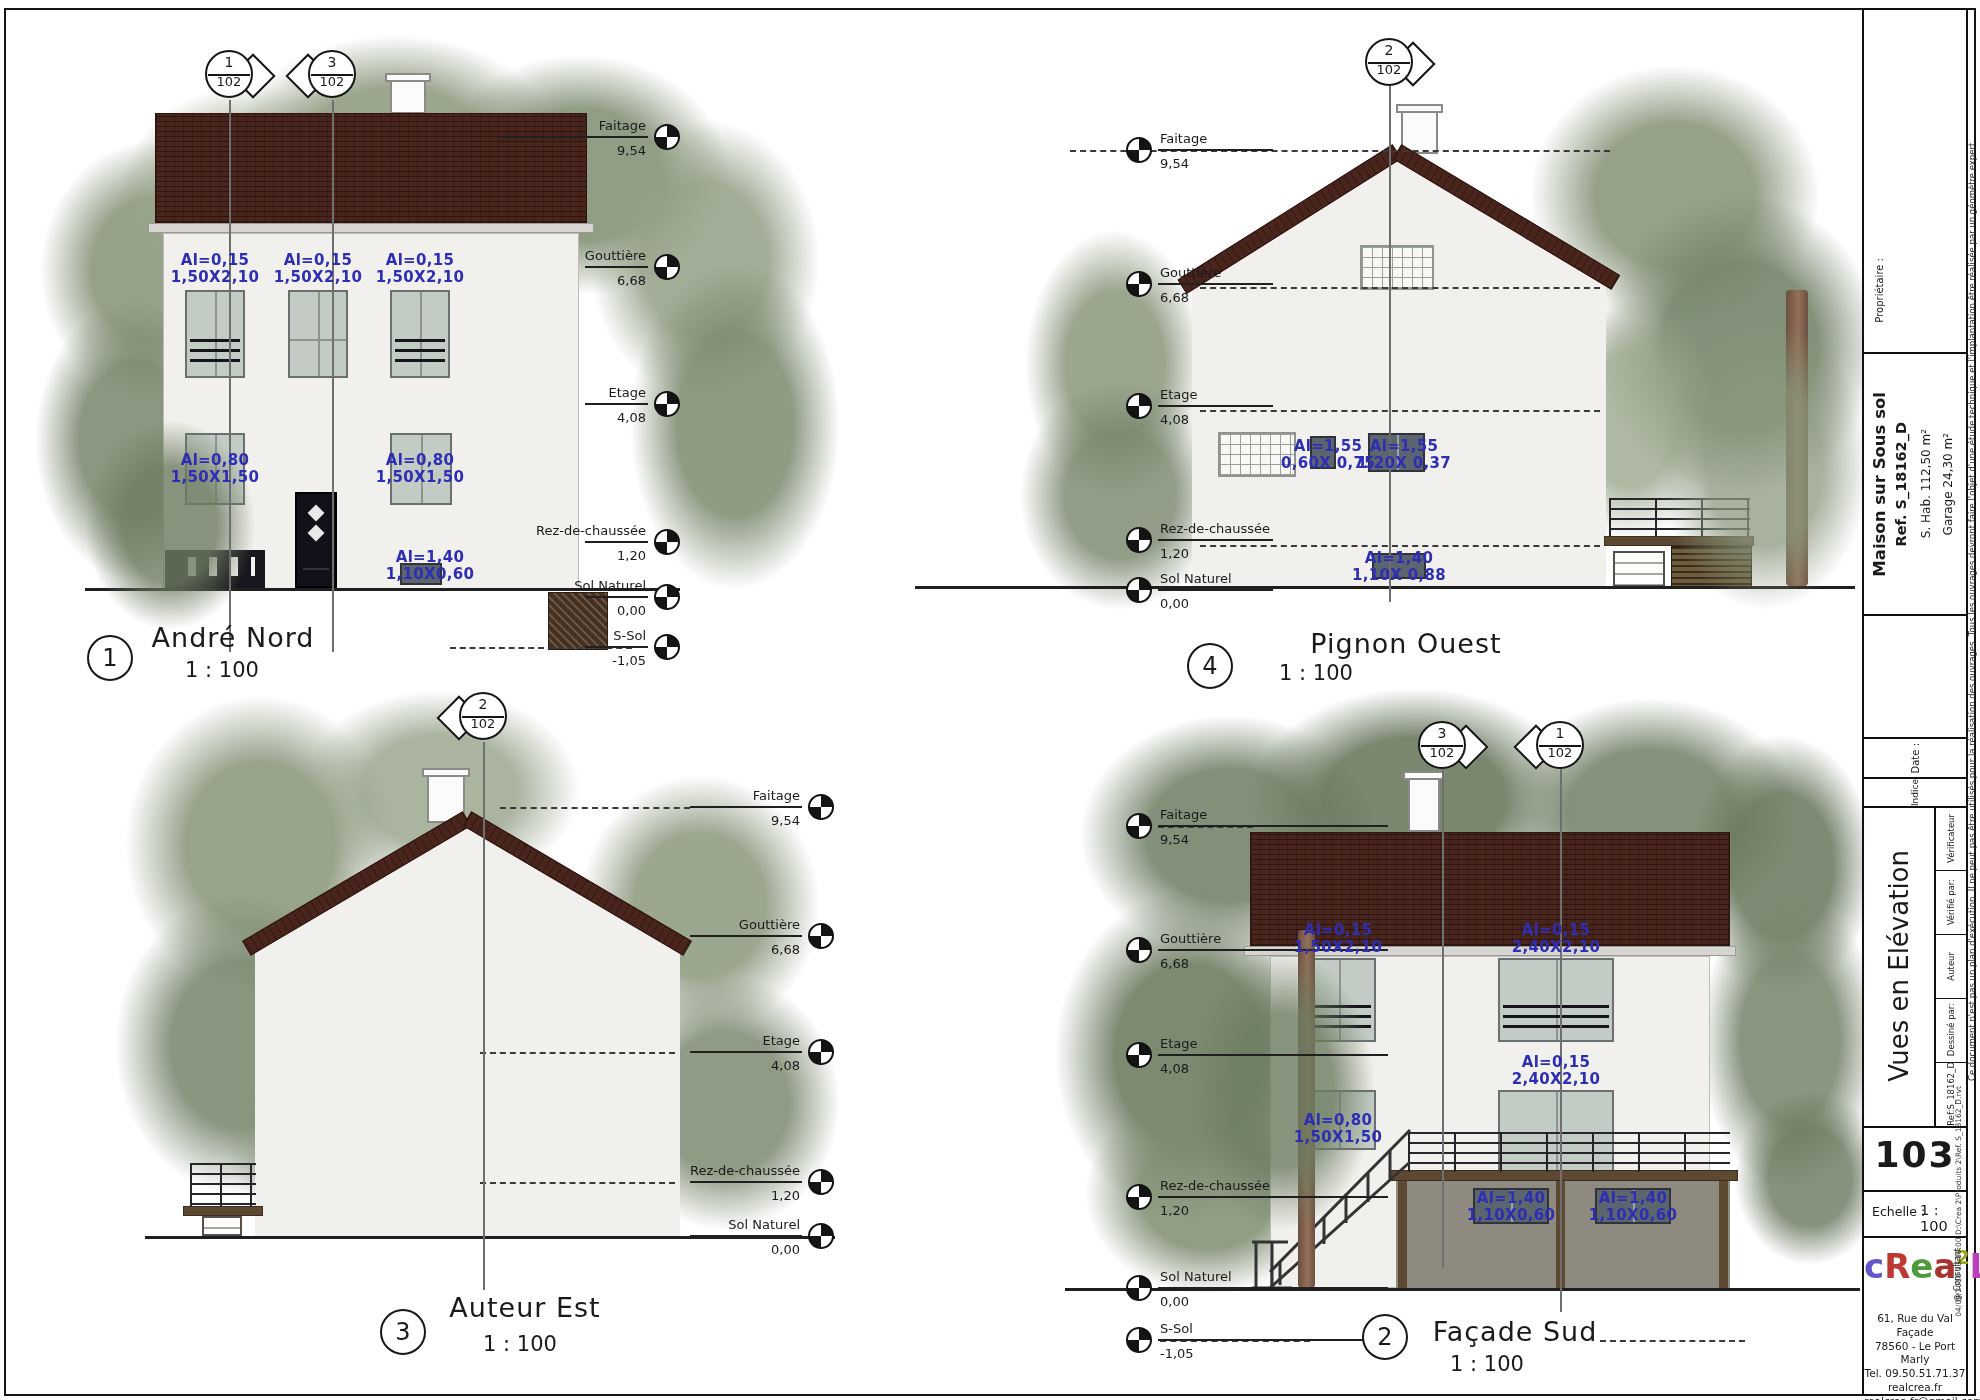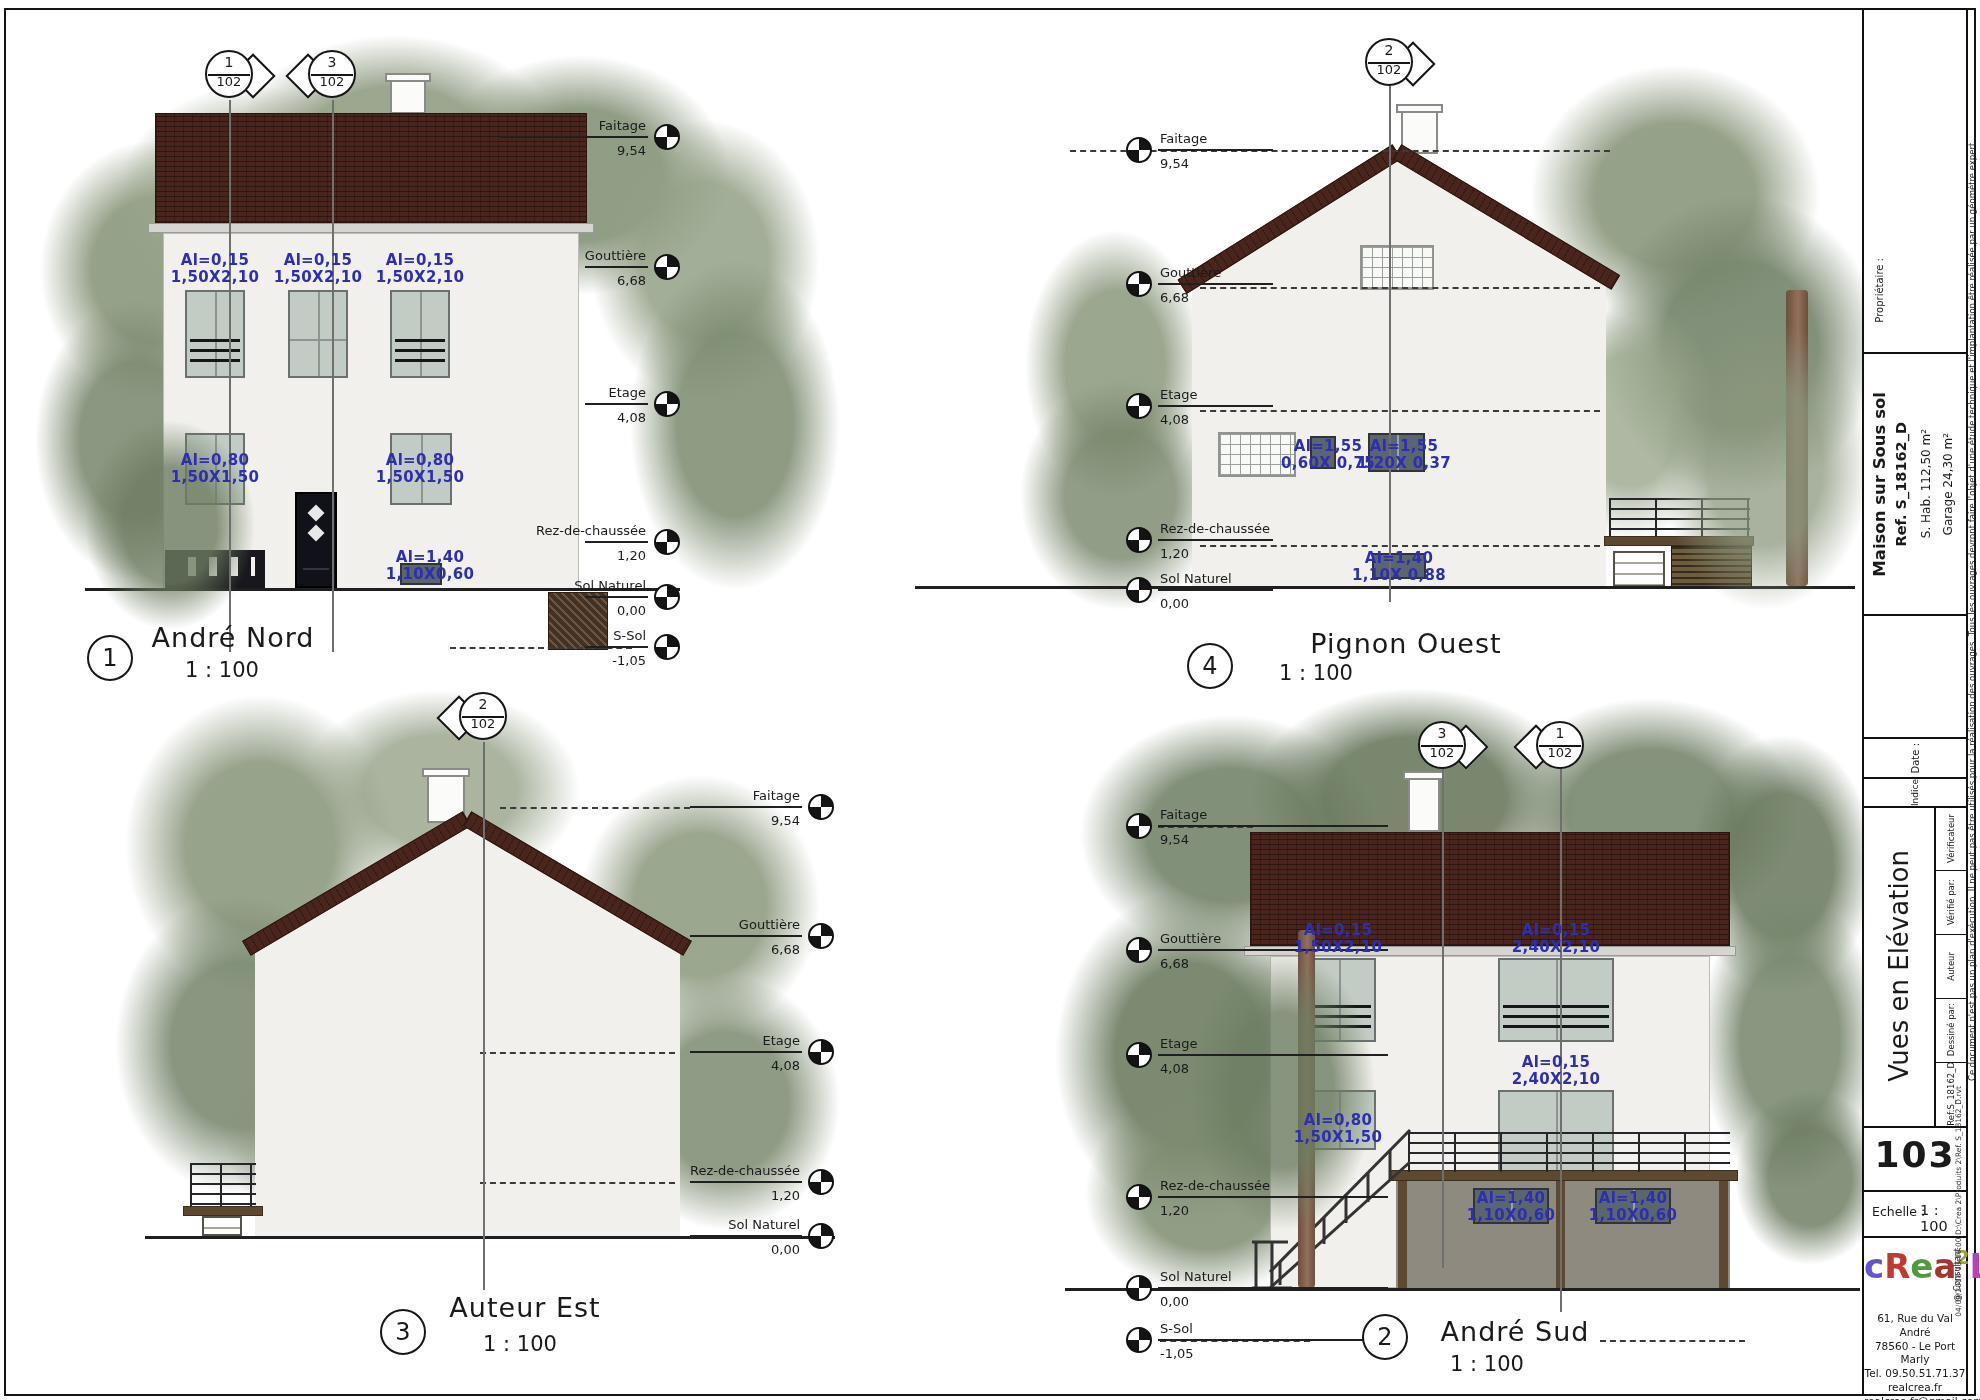--- a/index.html
+++ b/index.html
@@ -525,21 +525,21 @@
     <div class="ann" style="left:1511px;top:1190px">
         <i>Al=1,40</i>
         <i>1,10X0,60</i>
       </div>
     <div class="ann" style="left:1633px;top:1190px">
         <i>Al=1,40</i>
         <i>1,10X0,60</i>
       </div>
 
     <div class="vnum" style="left:1362px;top:1314px">2</div>
-    <div class="vtitle" style="left:1515px;top:1316px">André Sud</div>
+    <div class="vtitle" style="left:1515px;top:1316px">Façade Sud</div>
     <div class="vscale" style="left:1487px;top:1352px">1 : 100</div>
   </div>
 
   <div class="tb">
     <div class="rotbox" style="left:0;width:30px;top:200px;height:160px;font-size:10px">
       <span class="vert">Propriétaire :</span>
       </div>
     <div class="hr" style="top:342px"></div>
     <div class="rotbox" style="left:0;width:30px;top:344px;height:260px;font-size:16.5px;font-weight:600">
       <span class="vert">Maison sur Sous sol</span>
@@ -589,21 +589,21 @@
     <div class="abs" style="left:8px;top:1194px;font-size:12.5px">Echelle :</div>
     <div class="abs" style="left:56px;top:1192px;font-size:14.5px">1 : 100</div>
     <div class="hr" style="top:1226px"></div>
     <div class="logoline" style="top:1236px">
       <span class="lg1">c</span><span class="lg2">R</span><span class="lg3">e</span><span class="lg4">a</span><span class="lgs">2</span><span class="lg5">L</span>
     </div>
     <div class="rotbox" style="left:84px;width:18px;top:1232px;height:66px;font-size:8px">
       <span class="vert">@ Consultant</span>
       </div>
     <div class="addr" style="top:1302px">
-      <i>61, Rue du Val André</i>
+      <i>61, Rue du Val Façade</i>
         <i>78560 - Le Port Marly</i>
         <i>Tel. 09.50.51.71.37</i>
         <i>realcrea.fr</i>
         <i>realcrea.fr@gmail.com</i>
     </div>
   </div>
 
   <div class="edgetxt" style="left:1966px;top:70px;width:12px;height:1080px;font-size:8.5px;color:#222">
     <span>Ce document n'est pas un plan d'exécution. Il ne peut pas être utilisés pour la réalisation des ouvrages. Tous les ouvrages devront faire l'objet d'une étude technique et l'implantation être réalisée par un géomètre expert.</span>
     </div>

